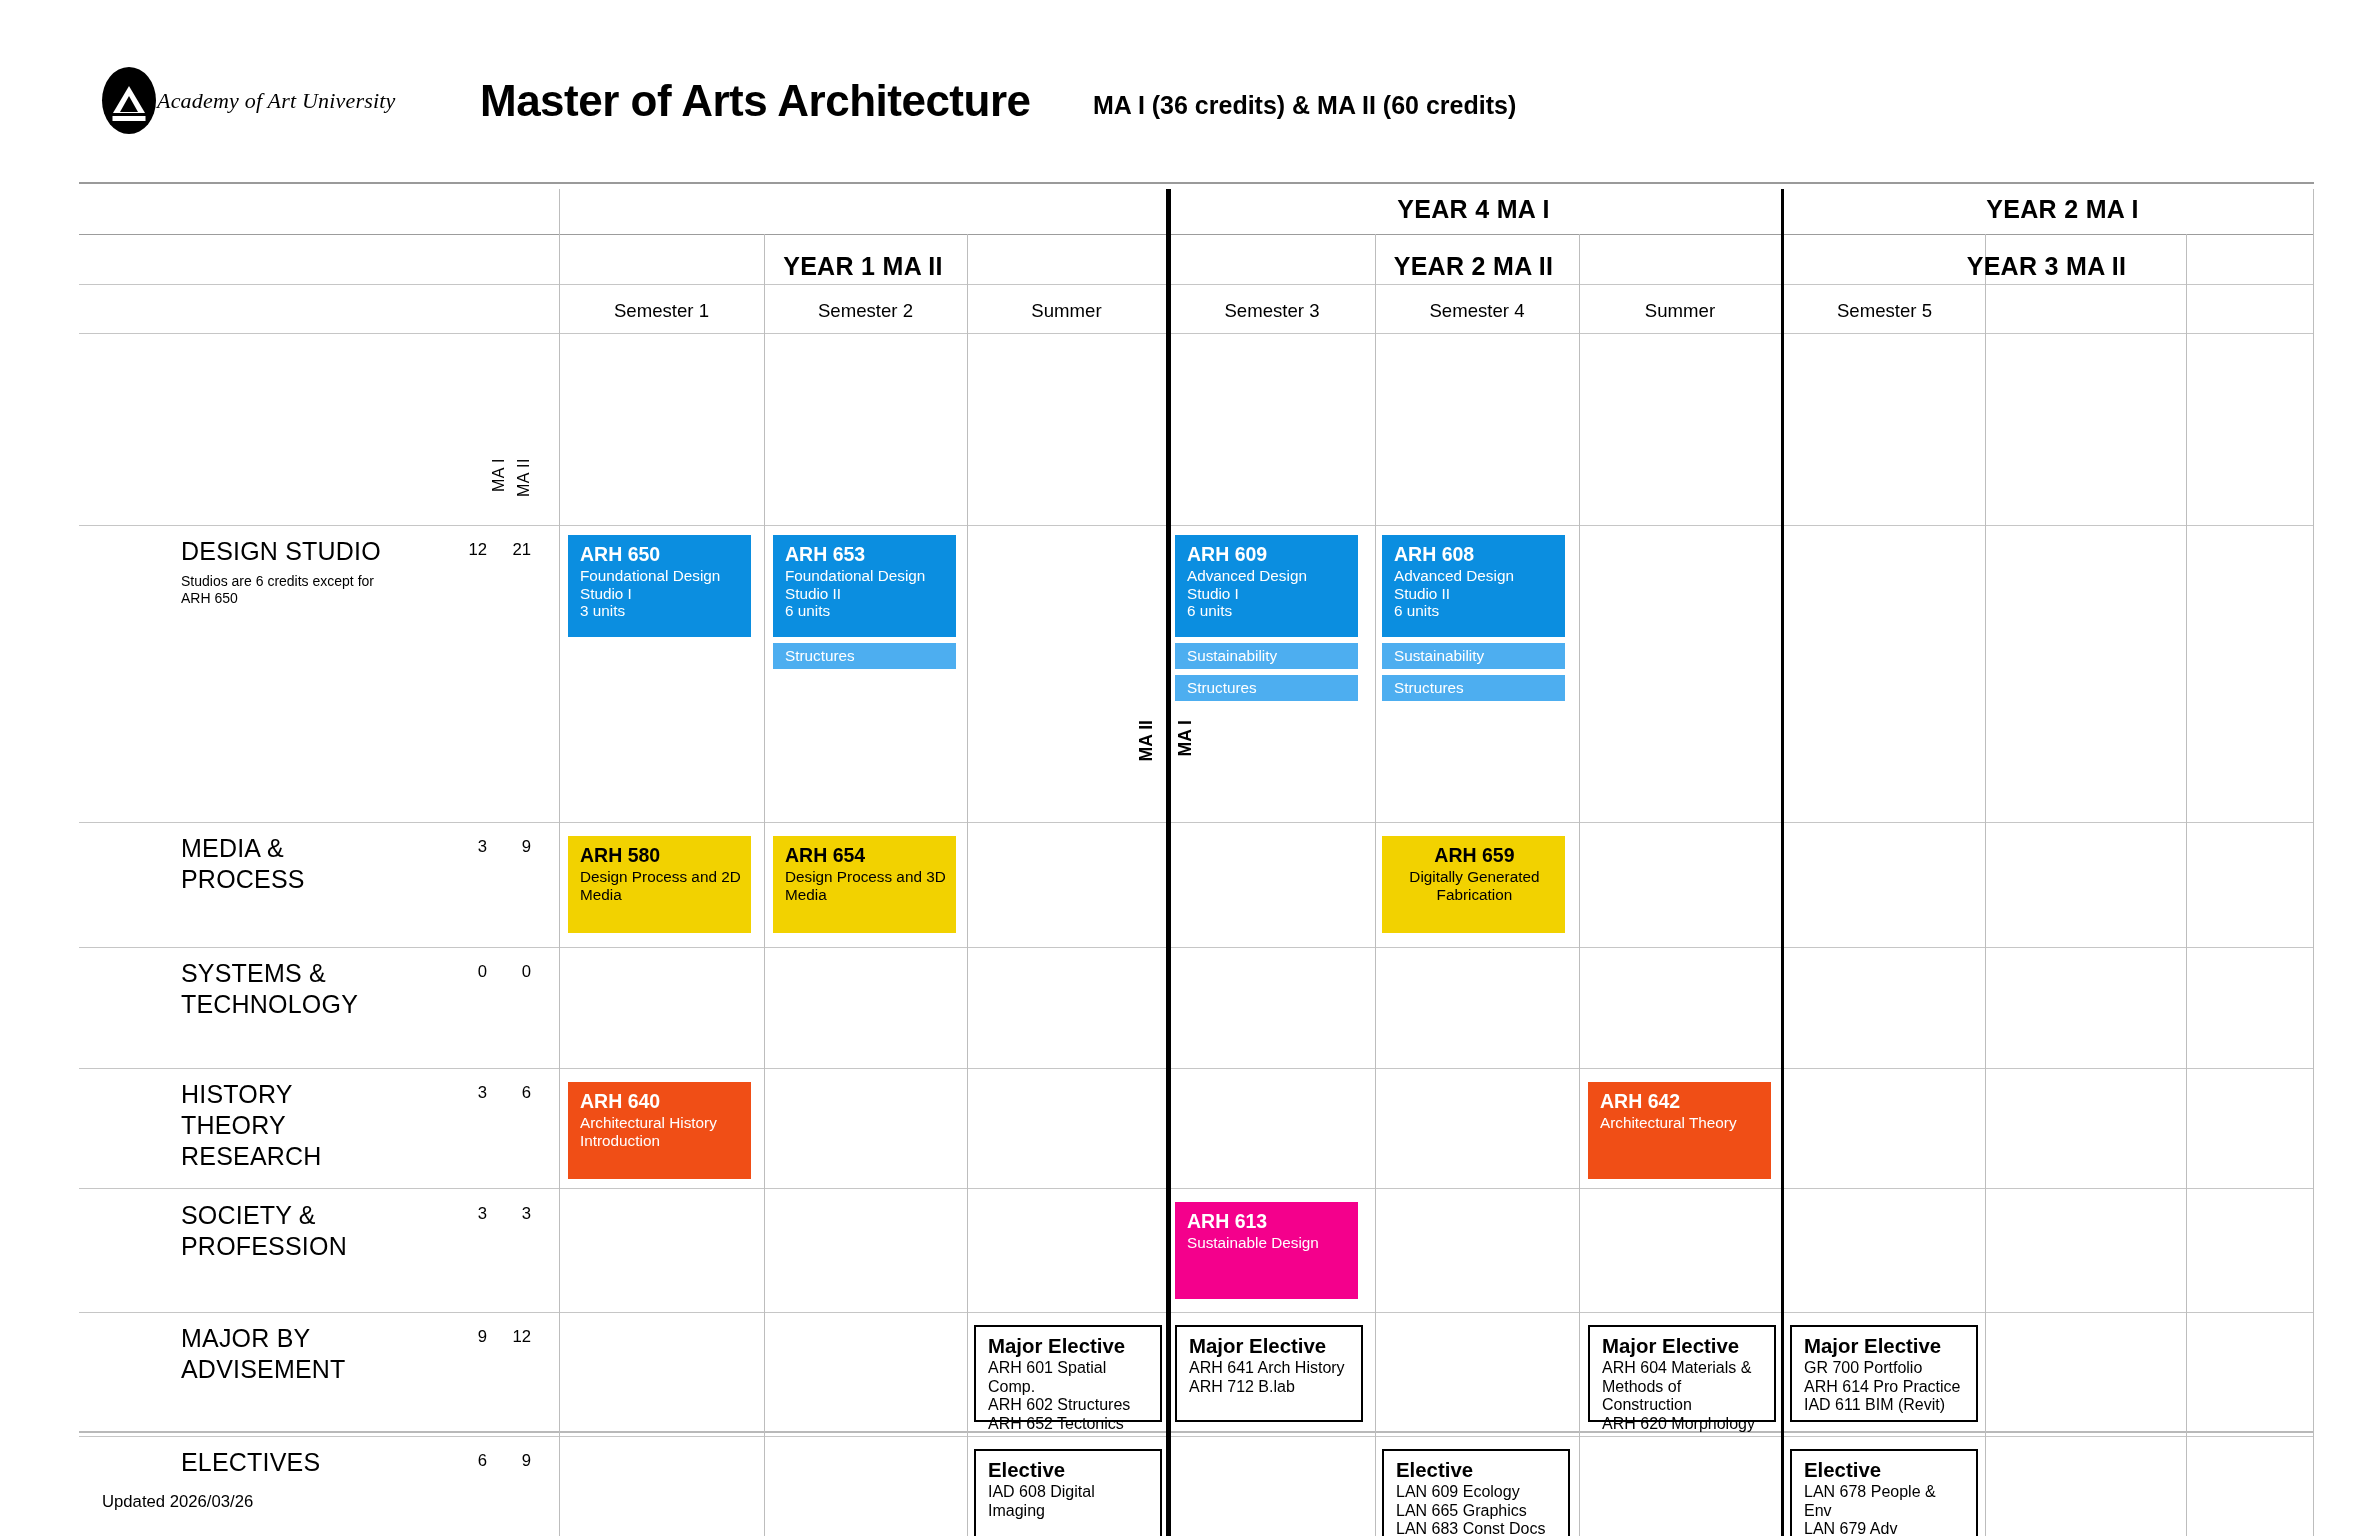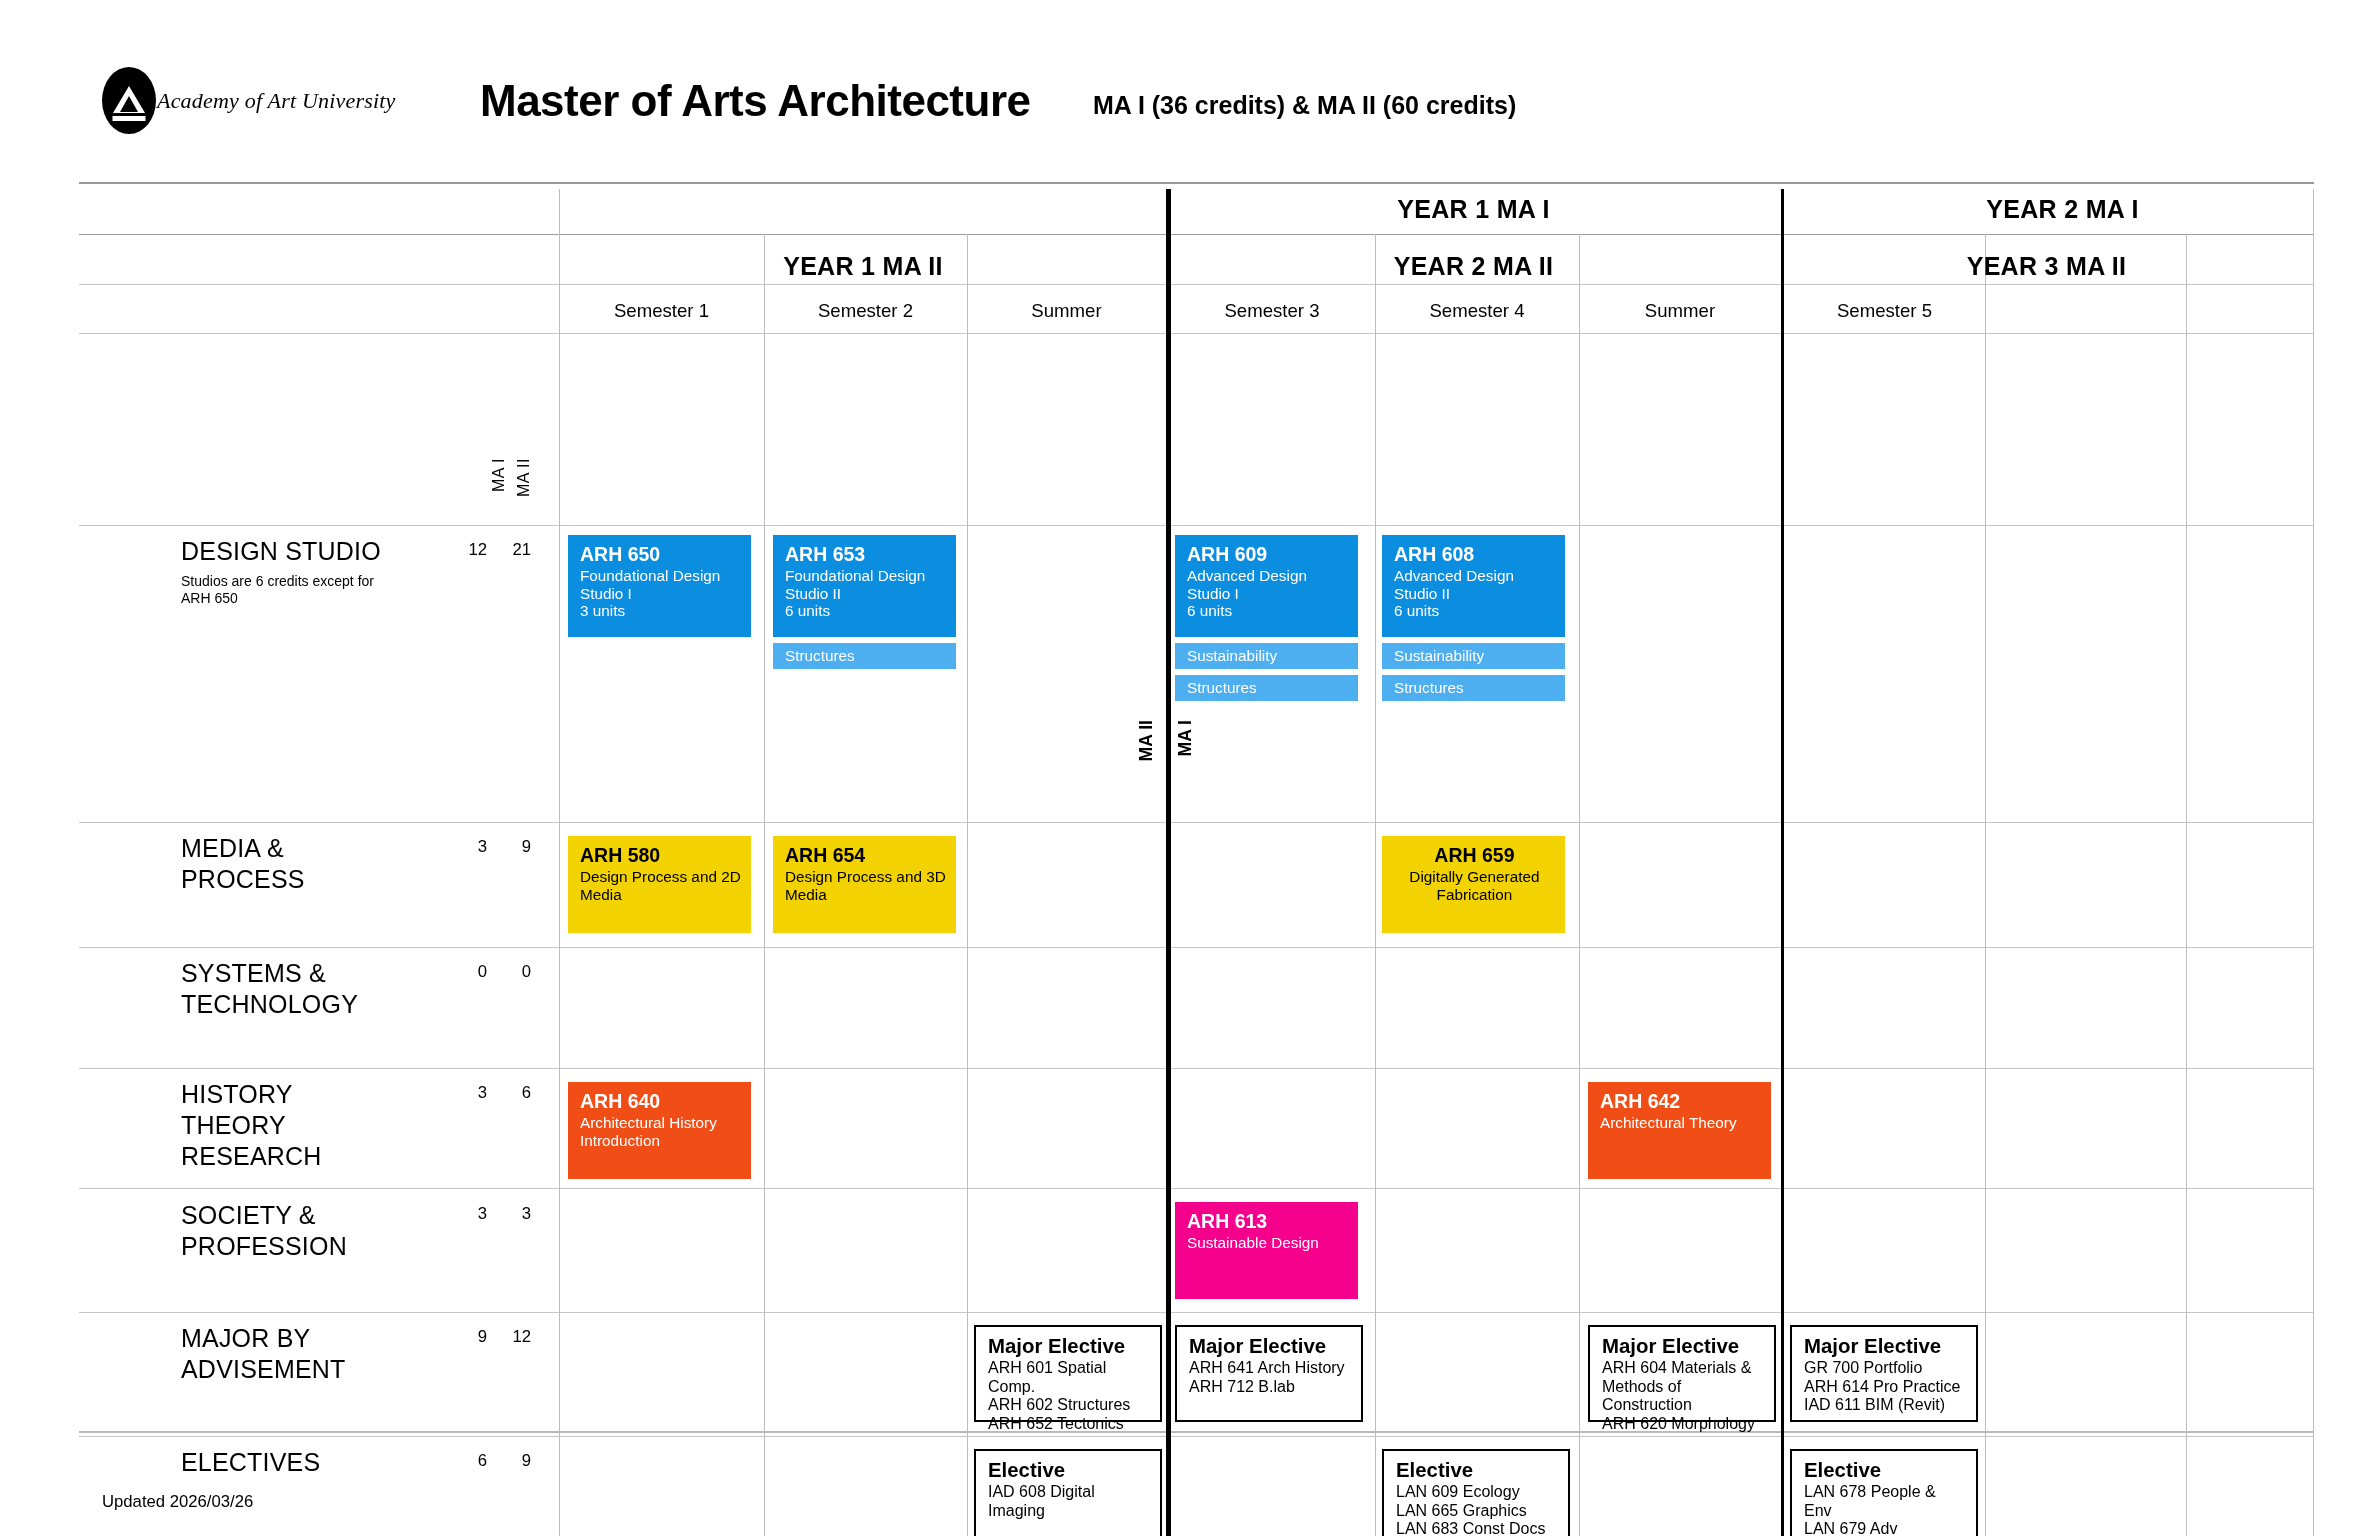--- a/index.html
+++ b/index.html
@@ -310,21 +310,21 @@
   <div class="vline" style="left:685px;  top:52px; height:1319px;"></div>
   <div class="vline" style="left:888px;  top:52px; height:1319px;"></div>
   <div class="vline thick" style="left:1087px; top:7.4px; height:1364px;"></div>
   <div class="vline" style="left:1296px; top:52px; height:1319px;"></div>
   <div class="vline" style="left:1500px; top:52px; height:1319px;"></div>
   <div class="vline thick" style="left:1702px; top:7.4px; height:1364px; width:2.8px;"></div>
   <div class="vline" style="left:1906px; top:52px; height:1319px;"></div>
   <div class="vline" style="left:2107px; top:52px; height:1319px;"></div>
   <div class="vline" style="left:2234px; top:7.4px;  height:1364px;"></div>
 
-  <div class="yearband" style="left:1087px; top:13px; width:615px;">YEAR 1 MA I</div>
+  <div class="yearband" style="left:1087px; top:13px; width:615px;">YEAR 4 MA I</div>
   <div class="yearband" style="left:1702px; top:13px; width:563px;">YEAR 2 MA I</div>
 
   <div class="yearband" style="left:480px; top:70px; width:608px;">YEAR 1 MA II</div>
   <div class="yearband" style="left:1087px; top:70px; width:615px;">YEAR 2 MA II</div>
   <div class="yearband" style="left:1702px; top:70px; width:531px;">YEAR 3 MA II</div>
 
   <div class="semlabel" style="left:480px;  top:118px; width:205px;">Semester 1</div>
   <div class="semlabel" style="left:685px;  top:118px; width:203px;">Semester 2</div>
   <div class="semlabel" style="left:888px;  top:118px; width:199px;">Summer</div>
   <div class="semlabel" style="left:1090px; top:118px; width:206px;">Semester 3</div>

